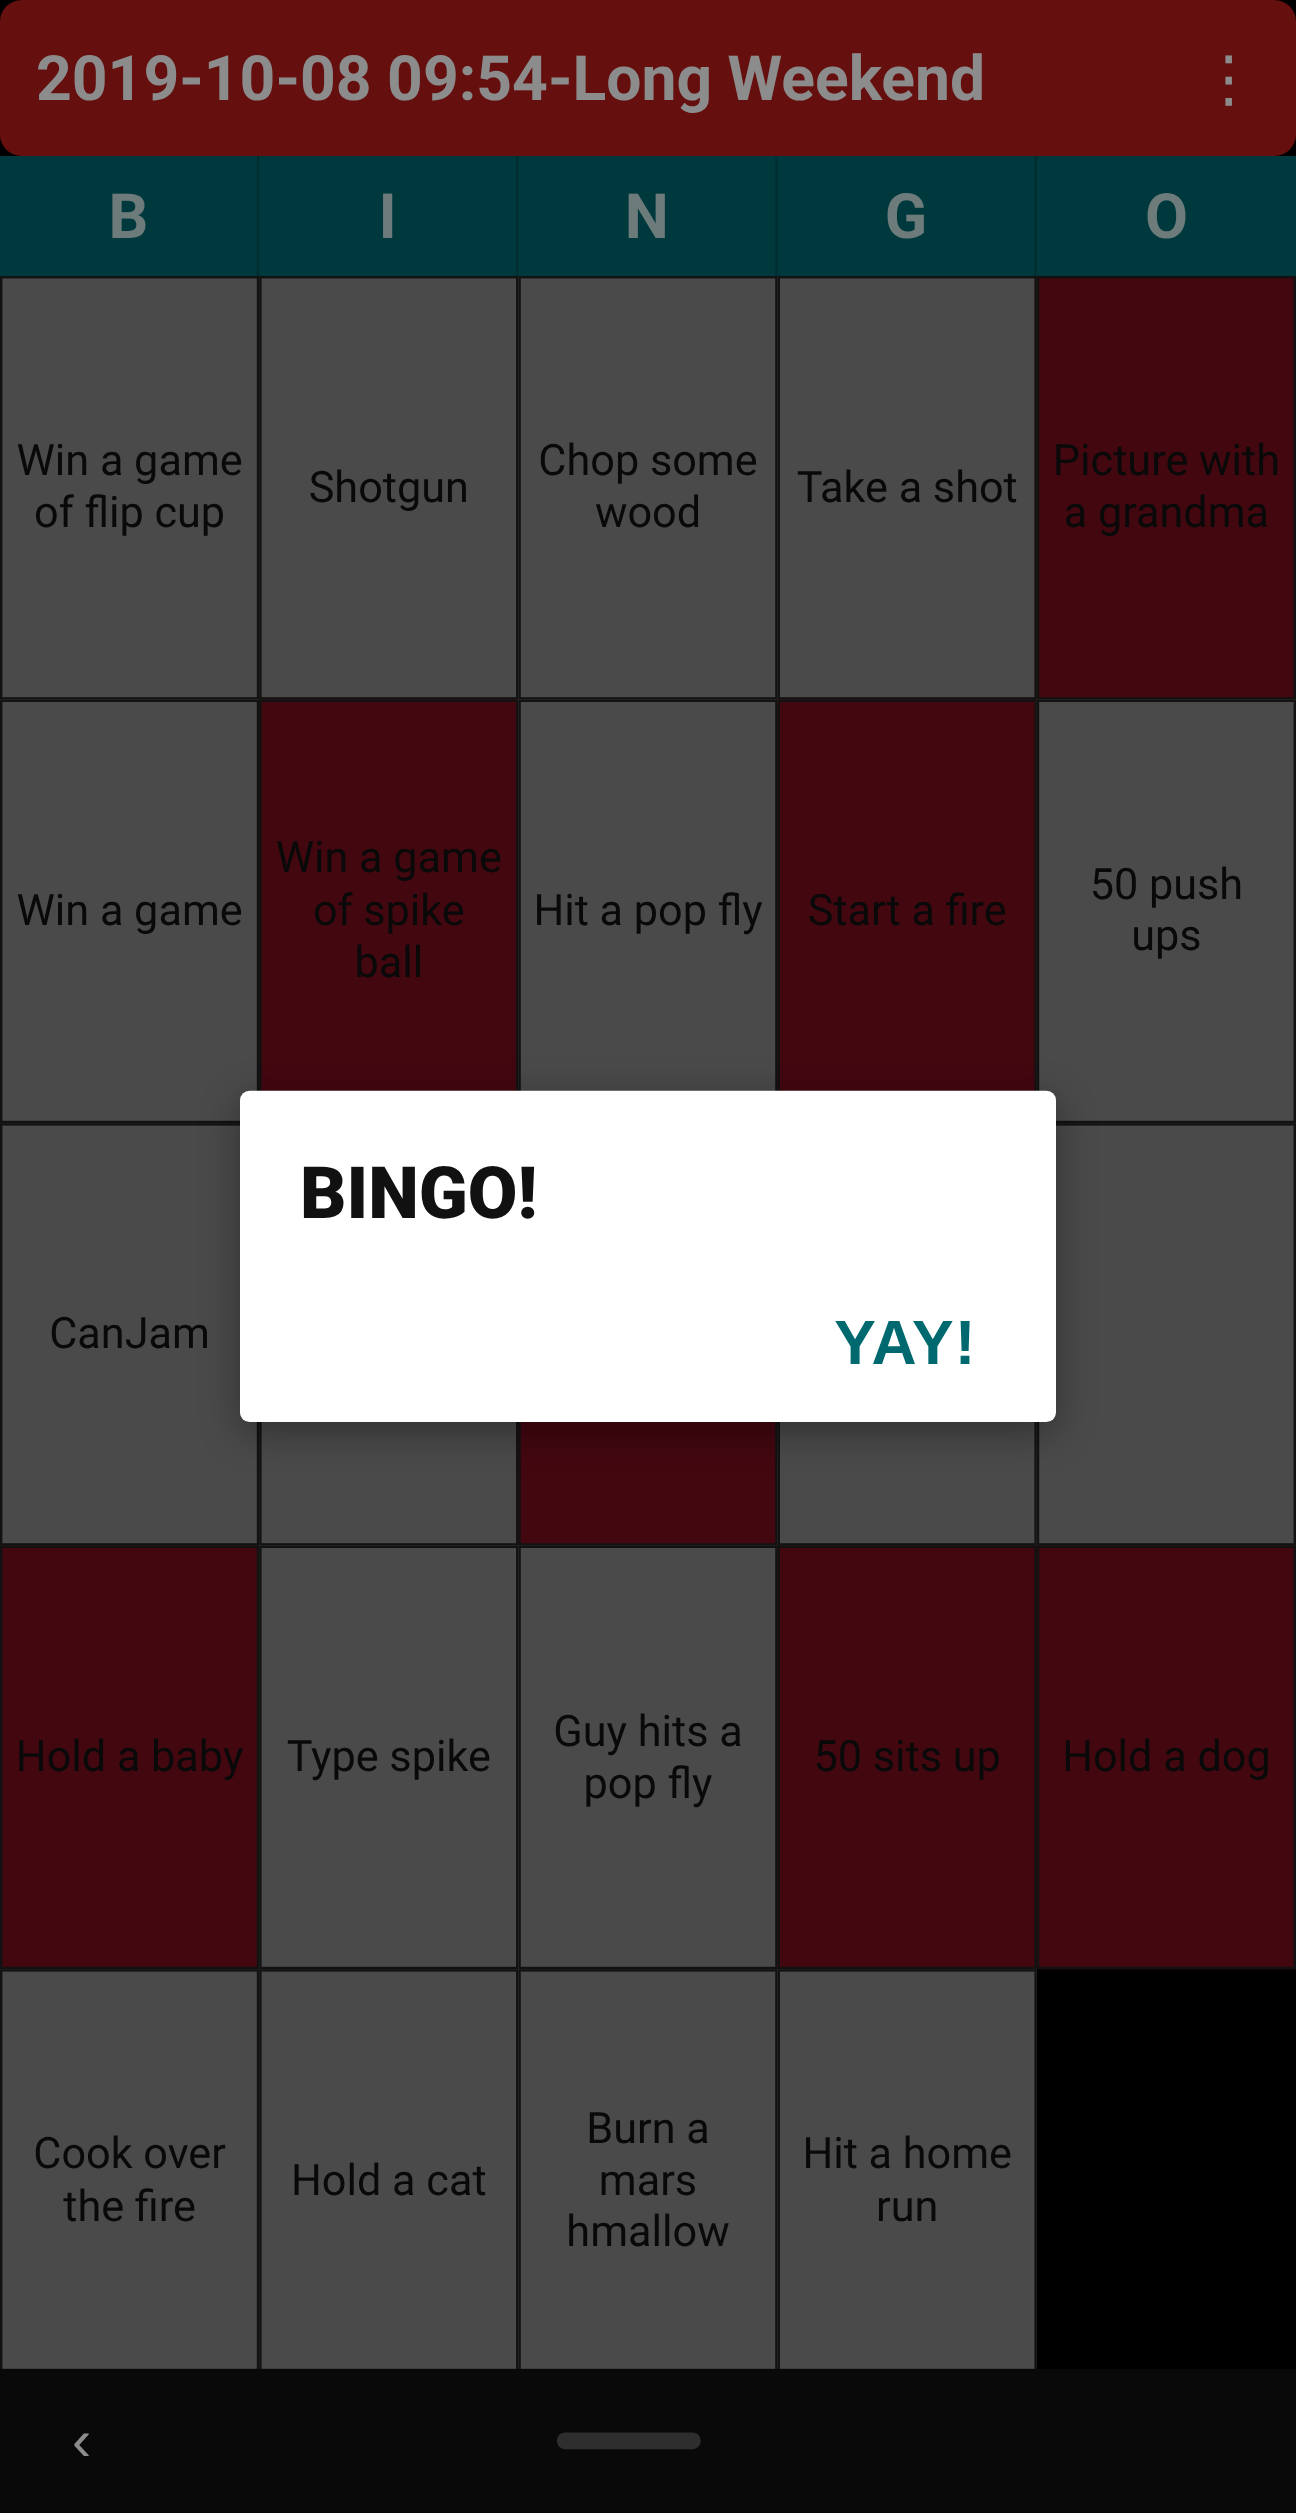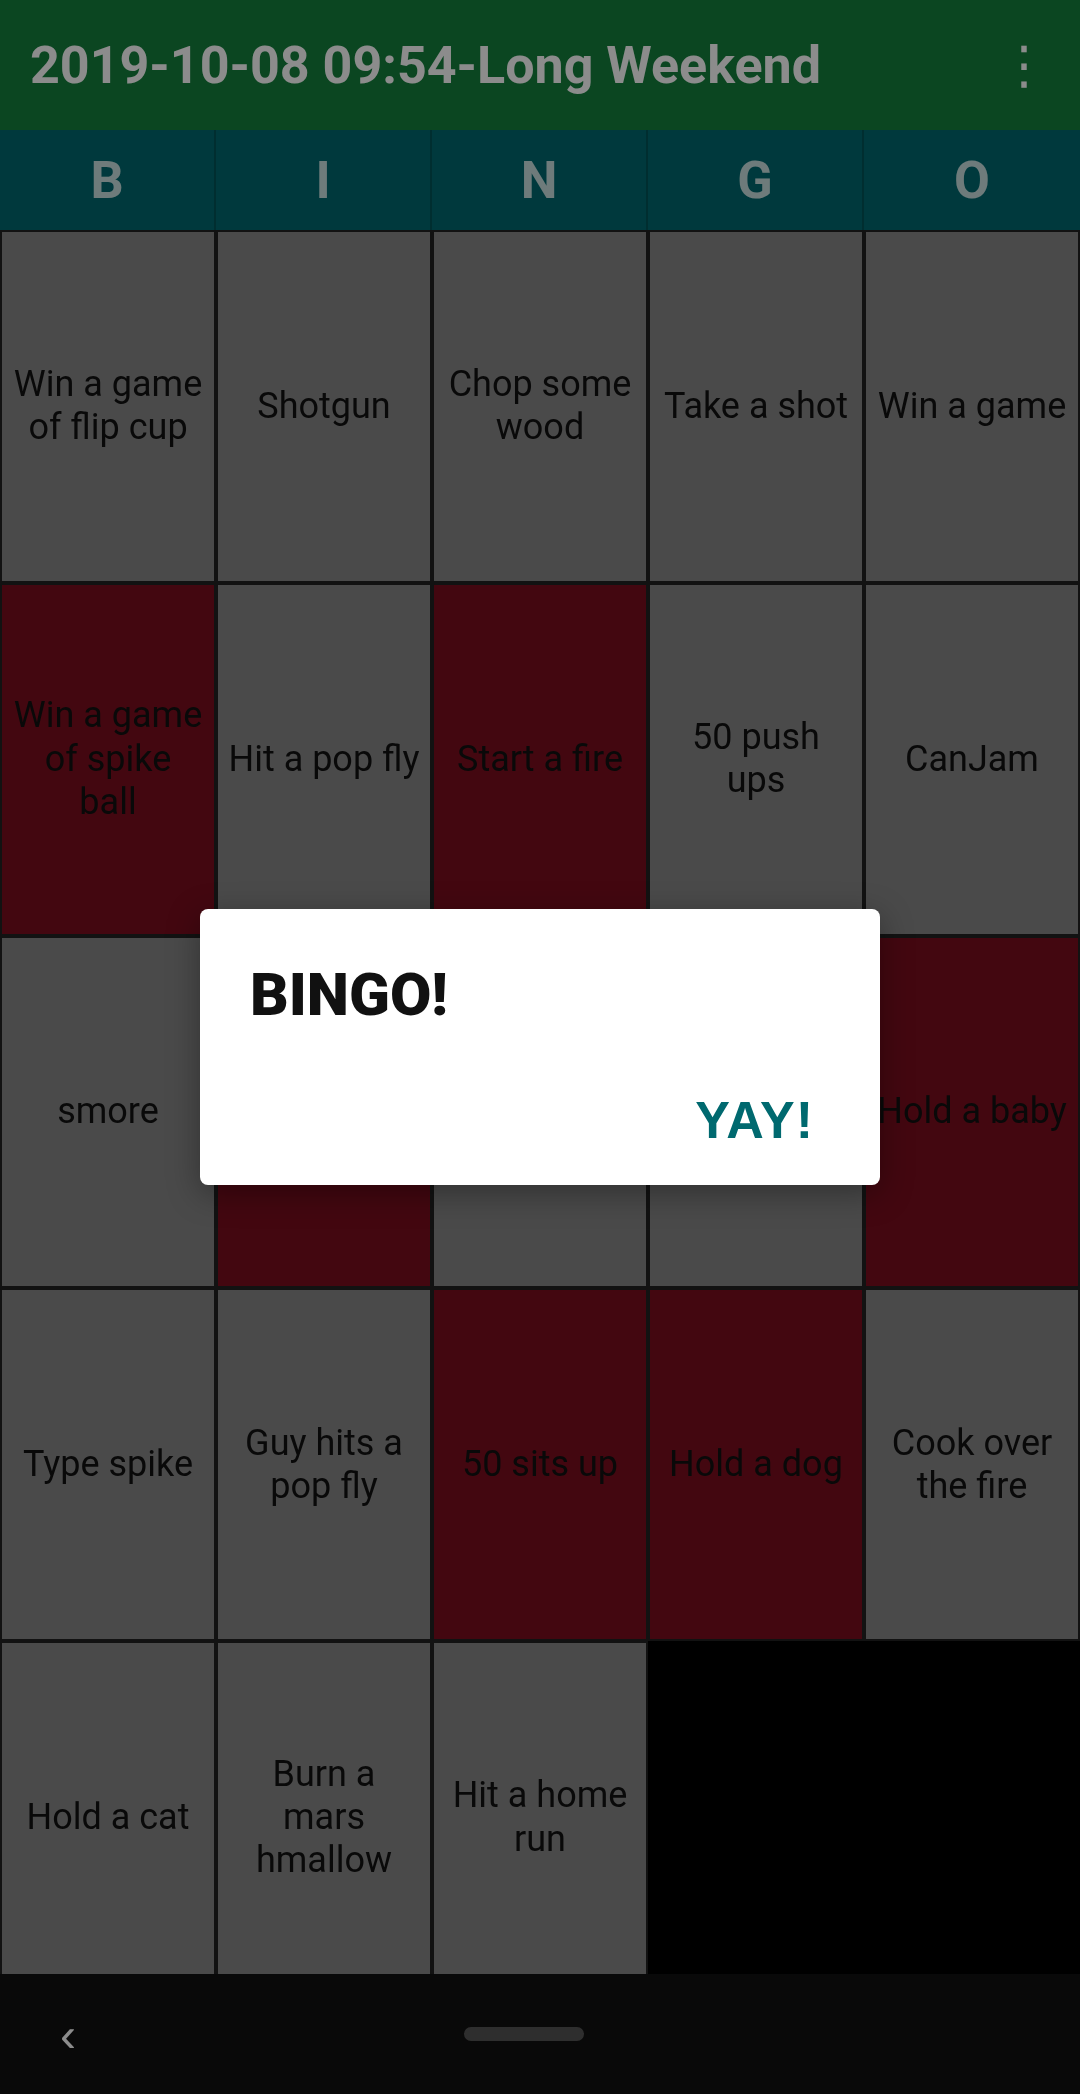--- a/index.html
+++ b/index.html
@@ -8,27 +8,28 @@
       width: 1080px;
       height: 2094px;
       background: #000;
       font-family: 'Roboto', Arial, sans-serif;
       overflow: hidden;
       position: relative;
     }
 
     
     .app-header {
-      background: #15803d;
+      background: #b91c1c;
       width: 100%;
       height: 130px;
       display: flex;
       align-items: center;
       justify-content: space-between;
       padding: 0 30px;
+      border-radius: 18px;
     }
     .app-title {
       color: #fff;
       font-size: 52px;
       font-weight: bold;
     }
     .header-menu-icon {
       color: #fff;
       font-size: 52px;
       cursor: pointer;
@@ -174,20 +175,21 @@
   <div class="bingo-header-cell">
       <span>O</span>
     </div>
 </div>
 
 <div class="bingo-grid" id="bingo-grid">
 <div class="bingo-cell gray">Win a game of flip cup</div>
     <div class="bingo-cell gray">Shotgun</div>
     <div class="bingo-cell gray">Chop some wood</div>
     <div class="bingo-cell gray">Take a shot</div>
+    <div class="bingo-cell marked">Picture with a grandma</div>
     <div class="bingo-cell gray">Win a game</div>
     <div class="bingo-cell marked">Win a game of spike ball</div>
     <div class="bingo-cell gray">Hit a pop fly</div>
     <div class="bingo-cell marked">Start a fire</div>
     <div class="bingo-cell gray">50 push ups</div>
     <div class="bingo-cell gray">CanJam</div>
     <div class="bingo-cell gray">smore</div>
     <div class="bingo-cell marked"></div>
     <div class="bingo-cell gray">catches a pop fly</div>
     <div class="bingo-cell gray"></div>

